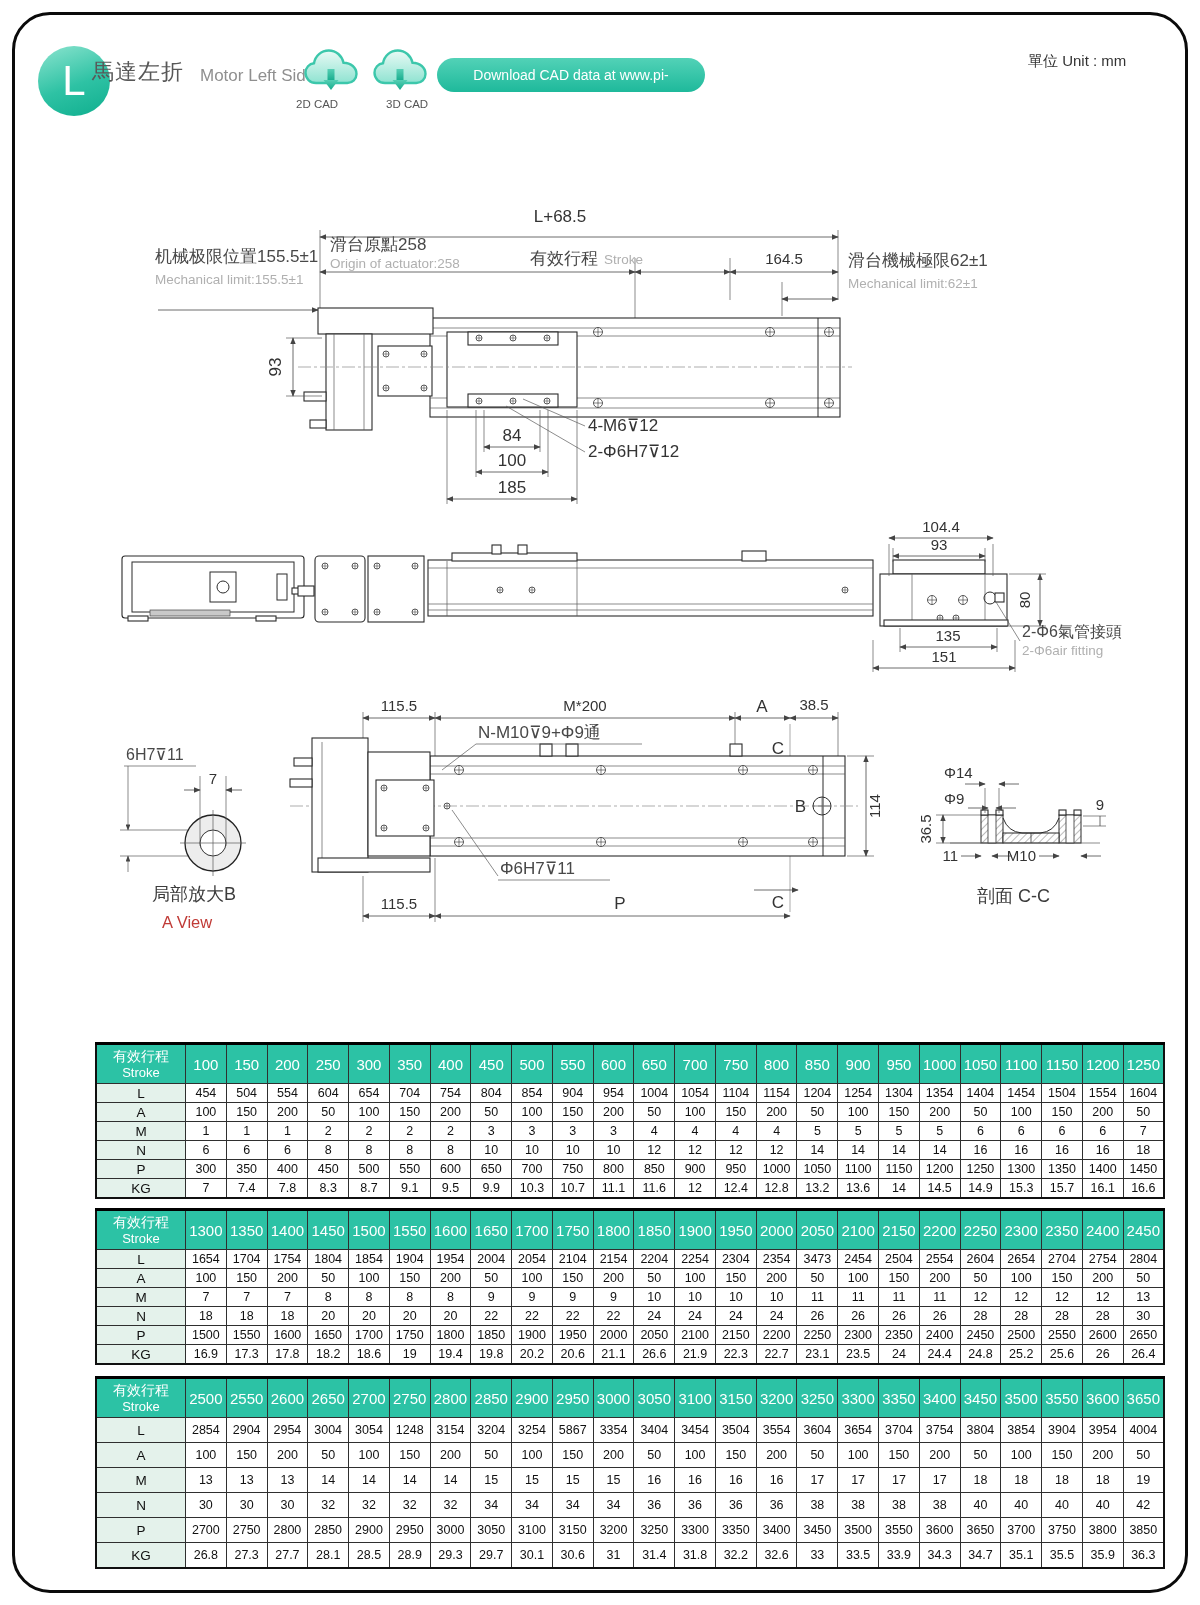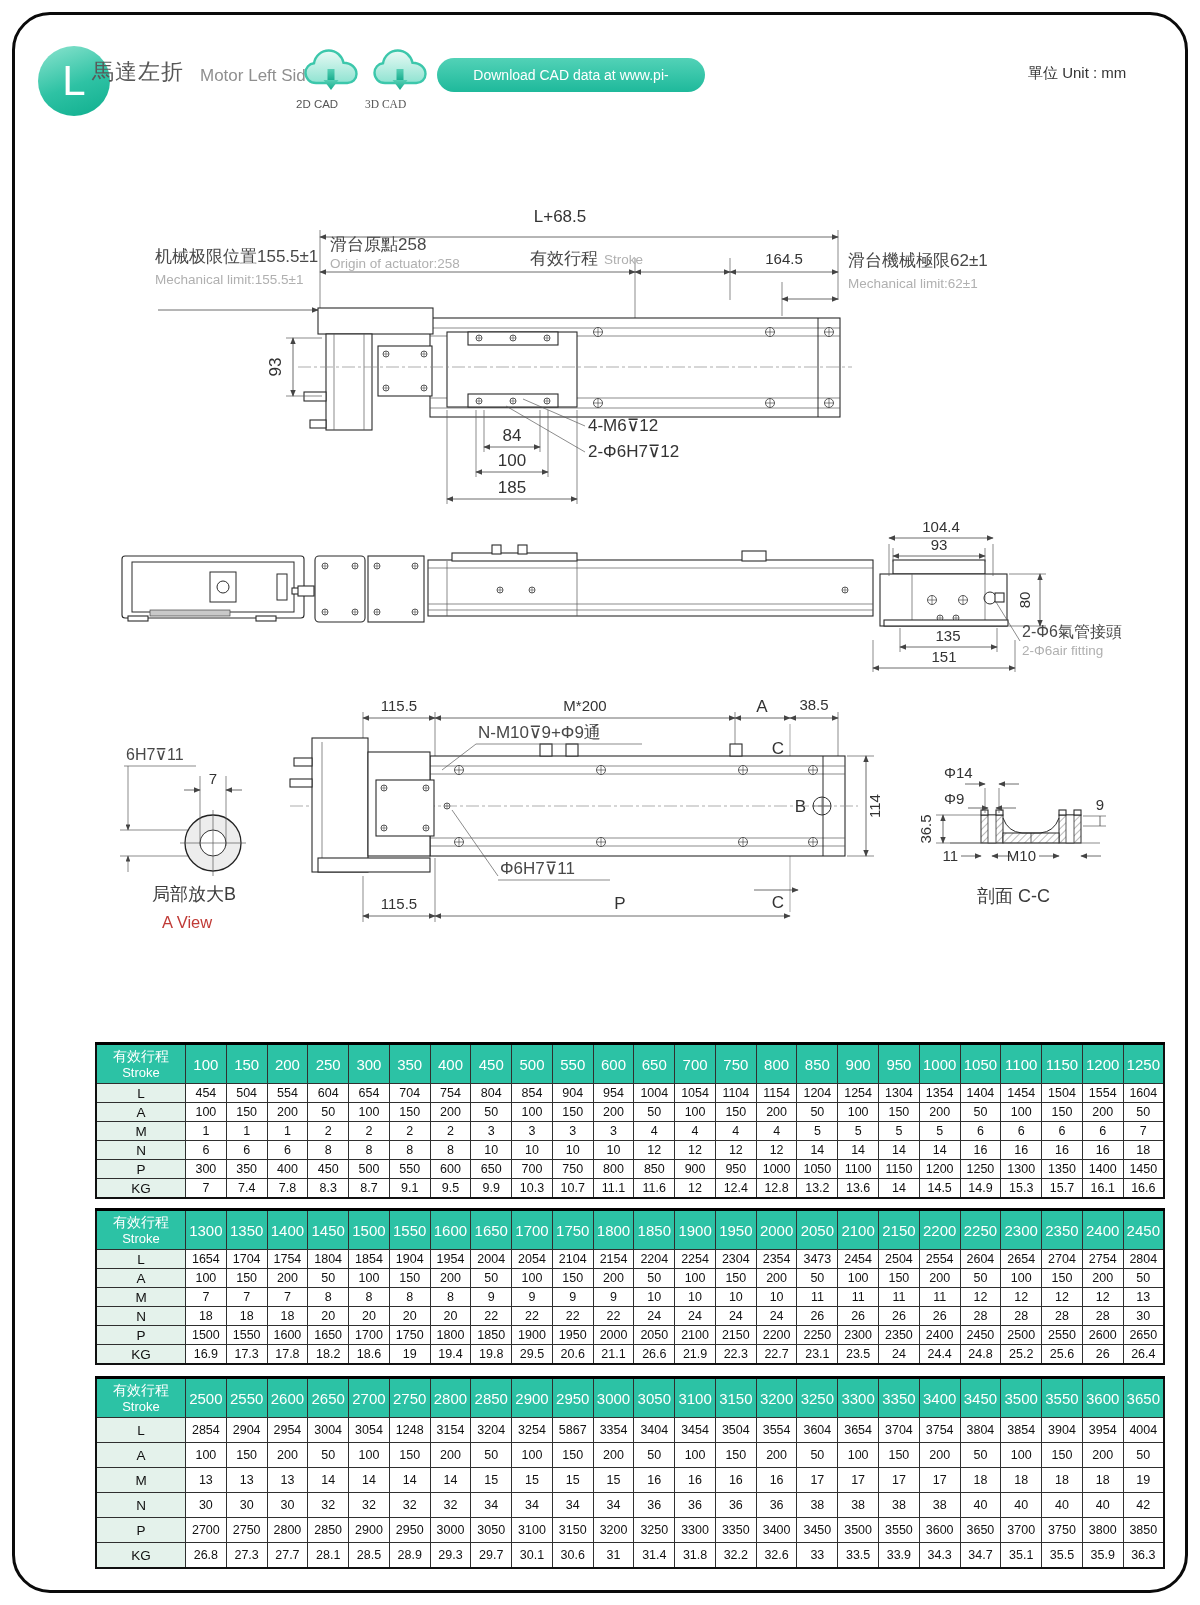--- a/index.html
+++ b/index.html
@@ -9,25 +9,25 @@
 
   
   .badge{position:absolute;left:38px;top:46px;width:72px;height:70px;border-radius:50%;
          background:linear-gradient(160deg,#8ce4cf 0%,#2ec2a4 55%,#0fae8e 100%);
          color:#fff;font-size:42px;text-align:center;line-height:70px;}
   .title-zh{position:absolute;left:92px;top:57px;font-size:22px;color:#585858;letter-spacing:1px;}
   .title-en{position:absolute;left:200px;top:66px;font-size:17px;color:#8f8f8f;}
   .cloud{position:absolute;top:44px;width:56px;height:52px;}
   .cloud-2d{left:303px;} .cloud-3d{left:372px;}
   .cloud-label{position:absolute;top:98px;width:70px;text-align:left;font-size:11.5px;color:#555;}
-  .cl-2d{left:296px;} .cl-3d{left:365px;font-family:Liberation Serif, serif;}
+  .cl-2d{left:296px;} .cl-3d{left:386px;}
   .dl-btn{position:absolute;left:437px;top:58px;width:268px;height:34px;border-radius:17px;
           background:linear-gradient(180deg,#52d2b7,#1eb99b);color:#fff;font-size:14px;
           text-align:center;line-height:34px;}
-  .unit{position:absolute;left:1028px;top:52px;font-size:15px;color:#333;margin-top:12px;}
+  .unit{position:absolute;left:1028px;top:52px;font-size:15px;color:#333;}
 
   
   .draw{position:absolute;left:0;top:0;}
   svg .ol{fill:#fff;stroke:#2b2b2b;stroke-width:1.1;}
   svg .olf{fill:none;stroke:#2b2b2b;stroke-width:1;}
   svg .tl{fill:none;stroke:#5a5a5a;stroke-width:.7;}
   svg .dl{fill:none;stroke:#474747;stroke-width:.8;}
   svg .cl{fill:none;stroke:#8a8a8a;stroke-width:.7;stroke-dasharray:13 3 3 3;}
   svg .hat{fill:url(#hatch);stroke:#2b2b2b;stroke-width:1;}
   svg text{font-family:"Liberation Sans","DejaVu Sans",sans-serif;fill:#333;}
@@ -773,21 +773,21 @@
           <tr>
             <th class="rl">KG</th>
             <td>16.9</td>
             <td>17.3</td>
             <td>17.8</td>
             <td>18.2</td>
             <td>18.6</td>
             <td>19</td>
             <td>19.4</td>
             <td>19.8</td>
-            <td>29.5</td>
+            <td>20.2</td>
             <td>20.6</td>
             <td>21.1</td>
             <td>26.6</td>
             <td>21.9</td>
             <td>22.3</td>
             <td>22.7</td>
             <td>23.1</td>
             <td>23.5</td>
             <td>24</td>
             <td>24.4</td>

